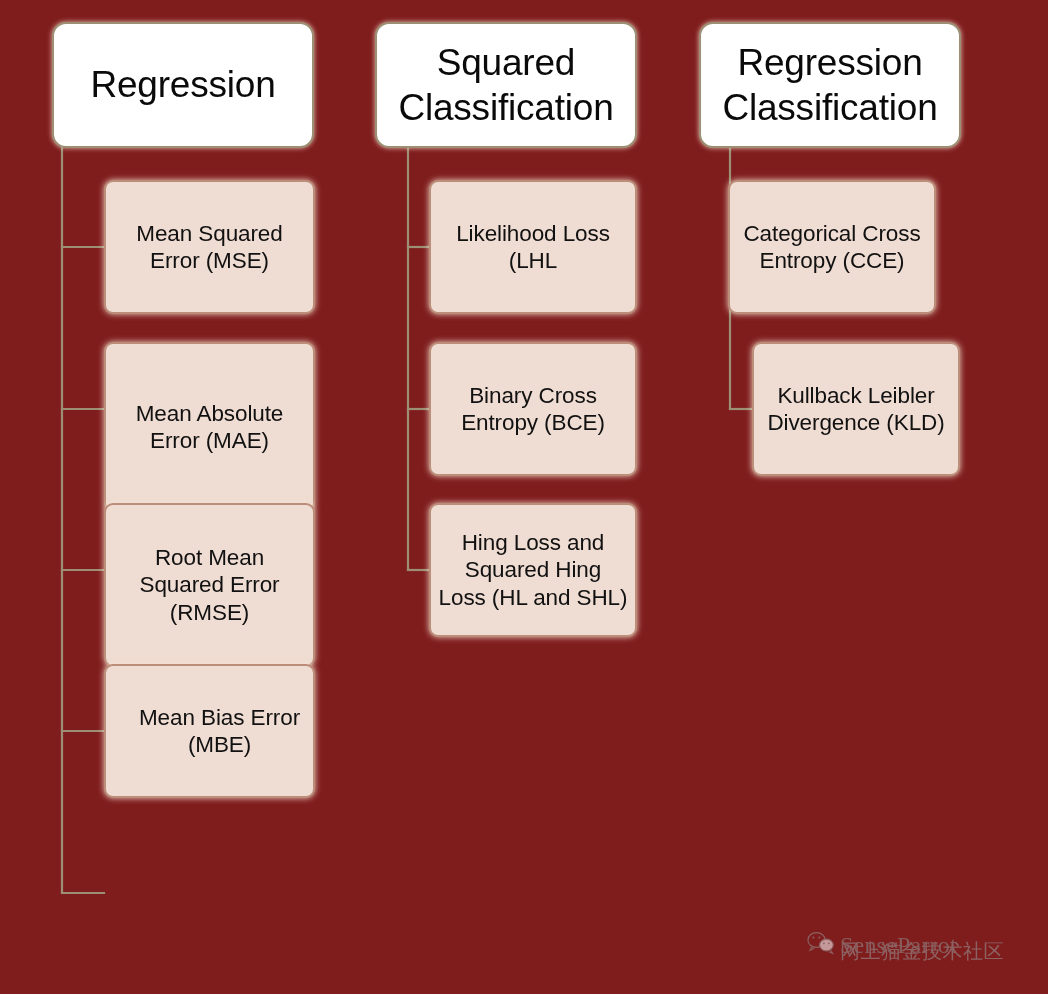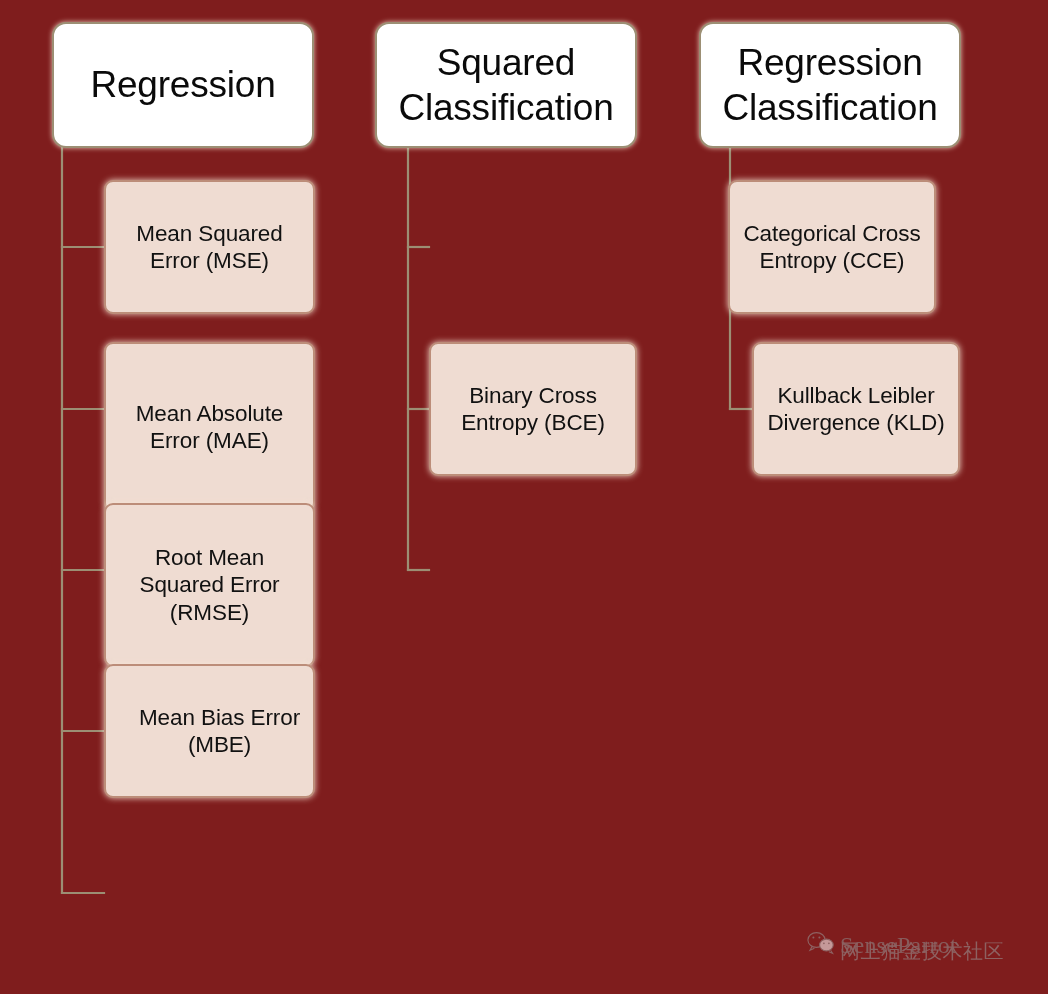--- a/index.html
+++ b/index.html
@@ -172,26 +172,35 @@
     <span class="node-label">Mean Bias Error
 (MBE)</span>
   </div>
 
 
   <div class="node root" style="left:375px; top:22px; width:262px; height:126px;">
     <span class="node-label">Squared
 Classification</span>
   </div>
 
+  <div class="node leaf" style="left:429px; top:180px; width:208px; height:134px;">
+    <span class="node-label">Likelihood Loss
+(LHL</span>
+  </div>
 
   <div class="node leaf" style="left:429px; top:342px; width:208px; height:134px;">
     <span class="node-label">Binary Cross
 Entropy (BCE)</span>
   </div>
 
+  <div class="node leaf" style="left:429px; top:503px; width:208px; height:134px;">
+    <span class="node-label">Hing Loss and
+Squared Hing
+Loss (HL and SHL)</span>
+  </div>
 
   <div class="node root" style="left:699px; top:22px; width:262px; height:126px;">
     <span class="node-label">Regression
 Classification</span>
   </div>
 
   <div class="node leaf" style="left:728px; top:180px; width:208px; height:134px;">
     <span class="node-label">Categorical Cross
 Entropy (CCE)</span>
   </div>

